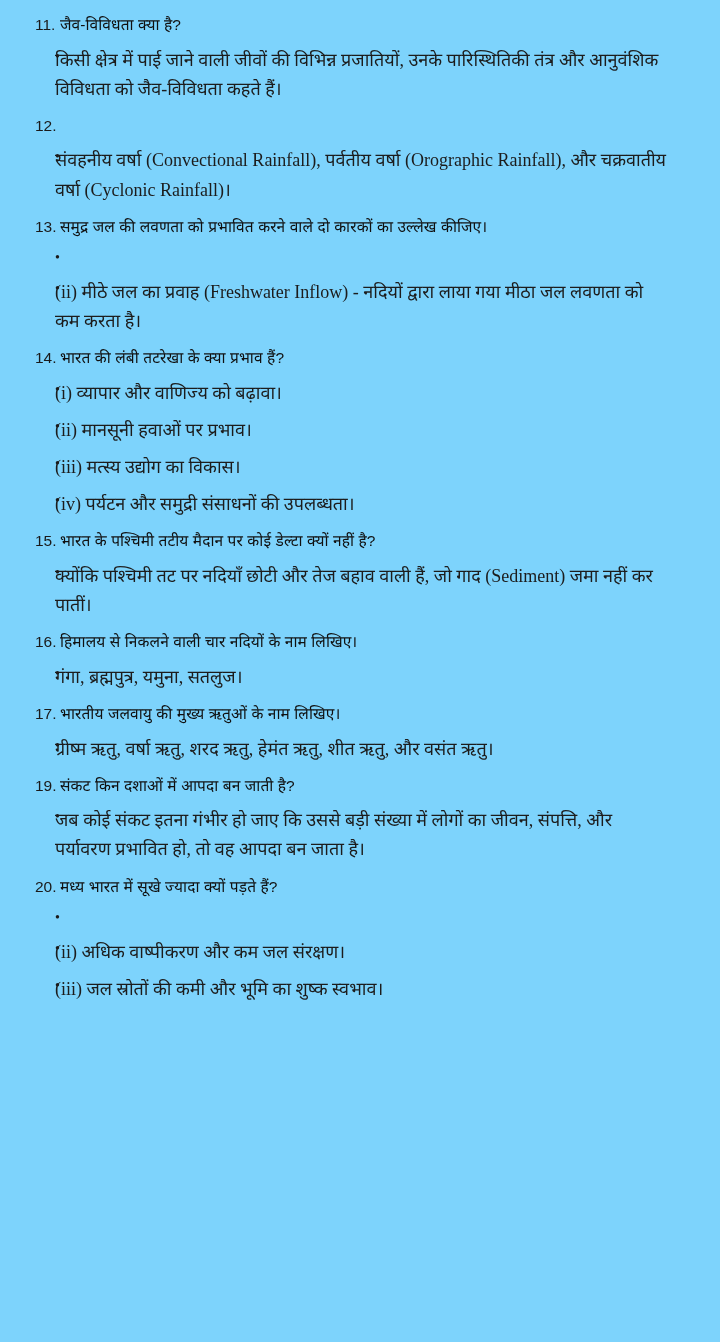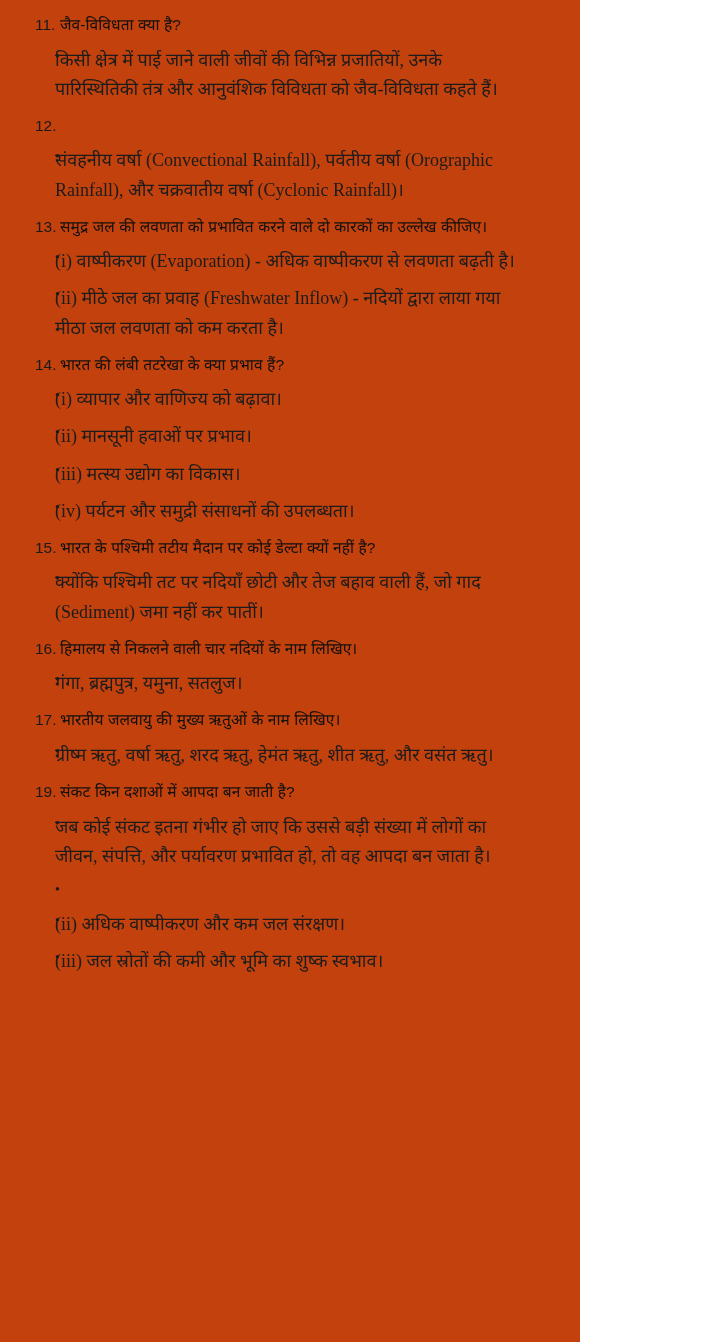--- a/index.html
+++ b/index.html
@@ -11,25 +11,25 @@
   body {
     width: 720px;
     height: 1342px;
     overflow: hidden;
     font-family: "Liberation Serif", "DejaVu Serif", serif;
     color: #1a1a1a;
     -webkit-font-smoothing: antialiased;
   }
 
   .page {
-    width: 580px;
+    width: 720px;
     min-height: 1342px;
     box-sizing: border-box;
     padding: 4px 26px 10px 26px;
-    background: #c2410c;
+    background: #7dd3fc;
   }
 
   .qa-list {
     list-style: none;
     margin: 0;
     padding: 0;
   }
 
   .qa-block {
     margin: 0;
@@ -135,21 +135,20 @@
         </div>
       </div>
       <div class="qa-block">
         <div class="question-row">
           <span class="question-num">13.</span>
           <span class="question-text">समुद्र जल की लवणता को प्रभावित करने वाले दो कारकों का उल्लेख कीजिए।</span>
         </div>
         <div class="answer-list">
           <div class="answer-item">
             <span class="bullet"></span>
-            <span class="answer-text">(i) वाष्पीकरण (Evaporation) - अधिक वाष्पीकरण से लवणता बढ़ती है।</span>
           </div>
           <div class="answer-item">
             <span class="bullet"></span>
             <span class="answer-text">(ii) मीठे जल का प्रवाह (Freshwater Inflow) - नदियों द्वारा लाया गया मीठा जल लवणता को कम करता है।</span>
           </div>
         </div>
       </div>
       <div class="qa-block">
         <div class="question-row">
           <span class="question-num">14.</span>
@@ -216,20 +215,24 @@
           <span class="question-text">संकट किन दशाओं में आपदा बन जाती है?</span>
         </div>
         <div class="answer-list">
           <div class="answer-item">
             <span class="bullet"></span>
             <span class="answer-text">जब कोई संकट इतना गंभीर हो जाए कि उससे बड़ी संख्या में लोगों का जीवन, संपत्ति, और पर्यावरण प्रभावित हो, तो वह आपदा बन जाता है।</span>
           </div>
         </div>
       </div>
       <div class="qa-block">
+        <div class="question-row">
+          <span class="question-num">20.</span>
+          <span class="question-text">मध्य भारत में सूखे ज्यादा क्यों पड़ते हैं?</span>
+        </div>
         <div class="answer-list">
           <div class="answer-item">
             <span class="bullet"></span>
           </div>
           <div class="answer-item">
             <span class="bullet"></span>
             <span class="answer-text">(ii) अधिक वाष्पीकरण और कम जल संरक्षण।</span>
           </div>
           <div class="answer-item">
             <span class="bullet"></span>

